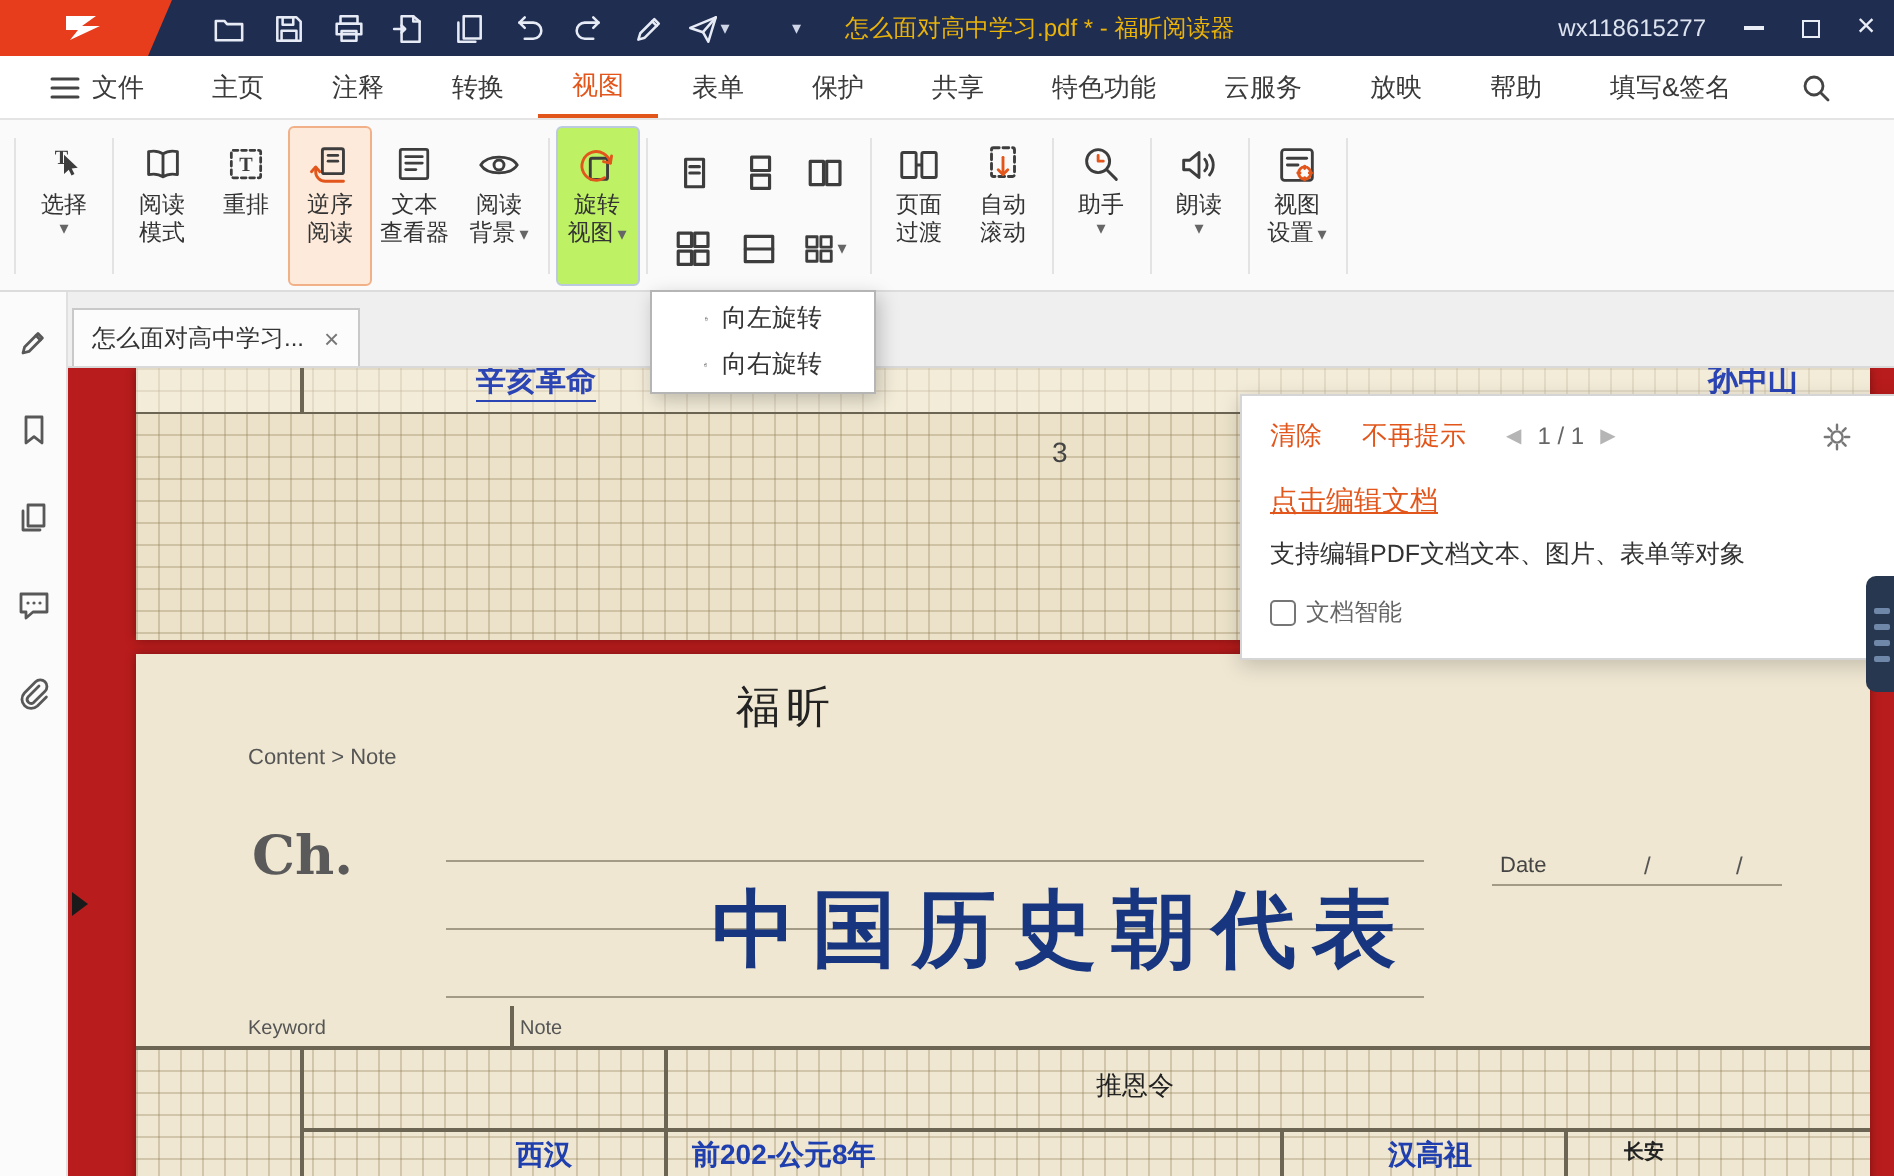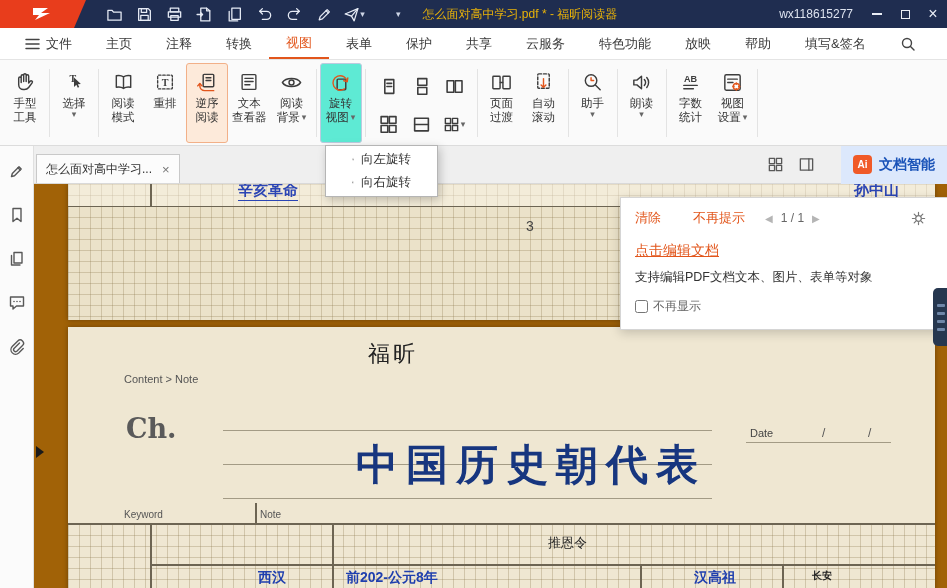--- a/index.html
+++ b/index.html
@@ -29,42 +29,42 @@
   .menu-item.active{color:#e2561c;border-bottom:2px solid #e2561c}
   .menu-search{margin-left:auto;margin-right:52px}
 
   
   .ribbon{height:86px;background:#fafafa;border-bottom:1px solid #dcdcdc;display:flex;align-items:stretch;padding:3px 2px 2px 4px}
   .rbtn{min-width:42px;padding:4px 3px 1px;display:flex;flex-direction:column;align-items:center;border:1px solid transparent;border-radius:3px}
   .ric{height:28px;display:flex;align-items:center;justify-content:center}
   .rlabel{font-size:11.5px;color:#333;line-height:14px;text-align:center;white-space:nowrap;display:flex;align-items:center;gap:2px;justify-content:center}
   .rdiv{width:1px;background:#e3e3e3;margin:6px 3px;flex:none}
   .rbtn.hl{background:#fdeada;border-color:#f2b088}
-  .rbtn.pressed{background:#5eead4;border-color:#bccadf}
+  .rbtn.pressed{background:#bef264;border-color:#bccadf}
   .layout-grid{display:grid;grid-template-columns:repeat(3,31px);grid-auto-rows:36px;gap:2px;padding:5px 4px;align-content:start}
   .lbtn{display:flex;align-items:center;justify-content:center;border-radius:3px;gap:1px}
 
   
   .rotmenu{position:absolute;left:325px;top:145px;width:113px;background:#fff;border:1px solid #b5b5b5;box-shadow:2px 3px 9px rgba(0,0,0,.22);z-index:60;padding:2px 0}
   .rotitem{display:flex;align-items:center;gap:7px;padding:3px 26px;font-size:12.5px;color:#333;white-space:nowrap}
 
   
   .main{display:flex;height:442px}
   .sidebar{width:34px;background:#fbfbfb;border-right:1px solid #e0e0e0;display:flex;flex-direction:column;align-items:center;padding-top:16px;gap:26px;flex:none}
   .rightcol{flex:1;display:flex;flex-direction:column;min-width:0}
   .tabstrip{height:38px;background:#efefef;border-bottom:1px solid #d9d9d9;display:flex;align-items:center;padding-left:2px}
   .tab{height:29px;background:#fcfcfc;border:1px solid #c9c9c9;border-bottom:none;display:flex;align-items:center;padding:0 9px;gap:10px;font-size:12px;color:#333;align-self:flex-end;white-space:nowrap}
   .tabclose{color:#777;font-size:13px;line-height:13px}
   .strip-icons{margin-left:auto;display:flex;align-items:center;gap:14px;padding-right:0}
   .aiblock{height:38px;background:#dce8fc;display:flex;align-items:center;gap:7px;padding:0 12px;margin-left:12px}
   .aibadge{width:19px;height:19px;background:#f05a28;border-radius:4px;color:#fff;font-weight:bold;font-size:10px;display:flex;align-items:center;justify-content:center}
   .ailabel{color:#1a53b8;font-weight:bold;font-size:14px;white-space:nowrap}
 
   
-  .docarea{flex:1;position:relative;background:#a16207;overflow:hidden}
+  .docarea{flex:1;position:relative;background:#b91c1c;overflow:hidden}
   .page{position:absolute;left:34px;width:867px;background:#ebe2c9;box-shadow:0 0 5px rgba(0,0,0,.35)}
   .grid-bg{background-image:linear-gradient(to right,rgba(148,128,88,.33) 1px,transparent 1px),linear-gradient(to bottom,rgba(148,128,88,.33) 1px,transparent 1px);background-size:11px 11px}
   .abs{position:absolute}
   .hline{position:absolute;background:#6d6553;height:1.5px}
   .rline{position:absolute;background:#a39b85;height:1px}
   .vline{position:absolute;background:#6d6553;width:1.5px}
   .blue-entry{font-family:"DejaVu Serif","Liberation Serif",serif;font-weight:bold;color:#2b45b4;font-size:15px;border-bottom:1.5px solid #2b45b4;white-space:nowrap}
   .doc-title{font-family:"DejaVu Serif","Liberation Serif",serif;font-weight:bold;color:#17367f;font-size:42px;letter-spacing:8px;white-space:nowrap;text-align:center;line-height:52px}
   .cell-blue{font-weight:bold;color:#1f3fae;font-size:14px;white-space:nowrap}
   .cell-dark{font-weight:bold;color:#222;font-size:10px;white-space:nowrap}
@@ -192,52 +192,43 @@
   <div class="menu-item">
       <span>表单</span>
     </div>
   <div class="menu-item">
       <span>保护</span>
     </div>
   <div class="menu-item">
       <span>共享</span>
     </div>
   <div class="menu-item">
+      <span>特色功能</span>
+    </div>
+  <div class="menu-item">
       <span>云服务</span>
-    </div>
-  <div class="menu-item">
-      <span>特色功能</span>
     </div>
   <div class="menu-item">
       <span>放映</span>
     </div>
   <div class="menu-item">
       <span>帮助</span>
     </div>
   <div class="menu-item">
       <span>填写&amp;签名</span>
     </div>
   <div class="menu-item menu-search">
     <svg width="16" height="16" viewBox="0 0 16 16">
         <circle cx="7" cy="7" r="4.5" fill="none" stroke="#444" stroke-width="1.4"></circle>
         <path d="M10.5 10.5 14 14" stroke="#444" stroke-width="1.4" stroke-linecap="round"></path>
       </svg>
   </div>
 </div>
 
 <div class="ribbon">
-  <div class="rbtn">
-    <div class="ric">
-        <svg class="ic" width="23" height="23" viewBox="0 0 24 24">
-          <path d="M7.5 12V5.2a1.3 1.3 0 0 1 2.6 0V11M10.1 11V4.2a1.3 1.3 0 0 1 2.6 0V11M12.7 11V5.2a1.3 1.3 0 0 1 2.6 0V12M15.3 12.5l1.6-1.8a1.3 1.3 0 0 1 2 1.7l-3.6 4.8a5.5 5.5 0 0 1-4.4 2.2h-1a5 5 0 0 1-5-5V7.5a1.3 1.3 0 0 1 2.6 0"></path>
-        </svg>
-      </div>
-    <div class="rlabel">手型</div>
-    <div class="rlabel">工具</div>
-  </div>
   <div class="rdiv"></div>
   <div class="rbtn">
     <div class="ric">
         <svg class="ic" width="22" height="22" viewBox="0 0 24 24">
           <text x="7" y="12" font-size="11" font-weight="bold" fill="#3d3d3d" stroke="none" font-family="serif">T</text>
           <path d="M12 7v10.5l2.6-2.4 1.5 3.2 1.6-.8-1.5-3.1 3.3-.3Z" fill="#3d3d3d" stroke="none"></path>
         </svg>
       </div>
     <div class="rlabel">选择</div>
     <div class="rlabel">
@@ -406,31 +397,20 @@
           <path d="M15 9a4.2 4.2 0 0 1 0 6"></path>
           <path d="M17.5 6.8a8 8 0 0 1 0 10.4"></path>
         </svg>
       </div>
     <div class="rlabel">朗读</div>
     <div class="rlabel">
         <span class="chev">▾</span>
       </div>
   </div>
   <div class="rdiv"></div>
-  <div class="rbtn">
-    <div class="ric">
-        <svg class="ic" width="23" height="23" viewBox="0 0 24 24">
-          <text x="12" y="11.5" font-size="9.5" font-weight="bold" text-anchor="middle" fill="#3d3d3d" stroke="none">AB</text>
-          <line x1="5" y1="15" x2="19" y2="15"></line>
-          <line x1="5" y1="18.5" x2="15" y2="18.5"></line>
-        </svg>
-      </div>
-    <div class="rlabel">字数</div>
-    <div class="rlabel">统计</div>
-  </div>
   <div class="rbtn">
     <div class="ric">
         <svg class="ic" width="23" height="23" viewBox="0 0 24 24">
           <rect x="4" y="4" width="16" height="16" rx="1.5"></rect>
           <line x1="7" y1="8.5" x2="17" y2="8.5"></line>
           <line x1="7" y1="12" x2="12.5" y2="12"></line>
           <circle cx="16" cy="16.2" r="3.2" stroke="#e2561c"></circle>
           <path d="M16 13.8v-1.2M16 19.8v-1.2M18.4 16.2h1.2M12.4 16.2h1.2" stroke="#e2561c"></path>
         </svg>
       </div>
@@ -496,36 +476,20 @@
         </svg>
       </div>
   </div>
 
   <div class="rightcol">
 
     <div class="tabstrip">
       <div class="tab">
         <span>怎么面对高中学习...</span>
         <span class="tabclose">×</span>
-      </div>
-      <div class="strip-icons">
-        <svg class="sic" width="17" height="17" viewBox="0 0 18 18">
-            <rect x="2.5" y="2.5" width="5.5" height="5.5"></rect>
-            <rect x="10" y="2.5" width="5.5" height="5.5"></rect>
-            <rect x="2.5" y="10" width="5.5" height="5.5"></rect>
-            <rect x="10" y="10" width="5.5" height="5.5"></rect>
-          </svg>
-        <svg class="sic" width="17" height="17" viewBox="0 0 18 18">
-            <rect x="2.5" y="3" width="13" height="12"></rect>
-            <line x1="11.5" y1="3" x2="11.5" y2="15"></line>
-          </svg>
-        <div class="aiblock">
-          <div class="aibadge">Ai</div>
-          <span class="ailabel">文档智能</span>
-        </div>
       </div>
     </div>
 
     <div class="docarea">
 
       <div class="page grid-bg" style="top:0;height:136px">
         <div class="abs" style="top:0;left:0;right:0;height:23px;background:rgba(252,248,238,.45);border-bottom:1.5px solid #6d6553"></div>
         <div class="vline" style="left:82px;top:0;height:23px"></div>
         <div class="abs blue-entry" style="left:170px;top:-3px">辛亥革命</div>
         <div class="abs blue-entry" style="left:786px;top:-3px">孙中山</div>
@@ -556,40 +520,40 @@
         <div class="vline" style="left:572px;top:237px;height:30px"></div>
         <div class="vline" style="left:714px;top:237px;height:30px"></div>
         <div class="abs cell-blue" style="left:190px;top:242px">西汉</div>
         <div class="abs cell-blue" style="left:278px;top:242px">前202-公元8年</div>
         <div class="abs cell-blue" style="left:626px;top:242px">汉高祖</div>
         <div class="abs cell-dark" style="left:744px;top:242px">长安</div>
       </div>
 
       <div class="notify">
         <div class="n-head">
-          <span class="n-link" style="margin-right:32px">清除</span>
+          <span class="n-link" style="margin-right:20px">清除</span>
           <span class="n-link">不再提示</span>
           <div class="n-nav">
             <span>◀</span>
             <span class="n-count">1 / 1</span>
             <span>▶</span>
           </div>
           <span class="n-gear">
               <svg width="15" height="15" viewBox="0 0 16 16">
                 <circle cx="8" cy="8" r="3" fill="none" stroke="#777" stroke-width="1.3"></circle>
                 <path d="M8 1.5v2.2M8 12.3v2.2M1.5 8h2.2M12.3 8h2.2M3.4 3.4 5 5M11 11l1.6 1.6M12.6 3.4 11 5M5 11l-1.6 1.6" stroke="#777" stroke-width="1.3" stroke-linecap="round"></path>
               </svg>
             </span>
 
         </div>
         <a class="n-edit">点击编辑文档</a>
         <div class="n-desc">支持编辑PDF文档文本、图片、表单等对象</div>
         <label class="n-check">
           <input type="checkbox" style="">
-          <span>不再显示</span>
+          <span>文档智能</span>
         </label>
       </div>
 
       <div class="edgewidget">
         <div class="stripe"></div>
         <div class="stripe"></div>
         <div class="stripe"></div>
         <div class="stripe"></div>
       </div>
 

